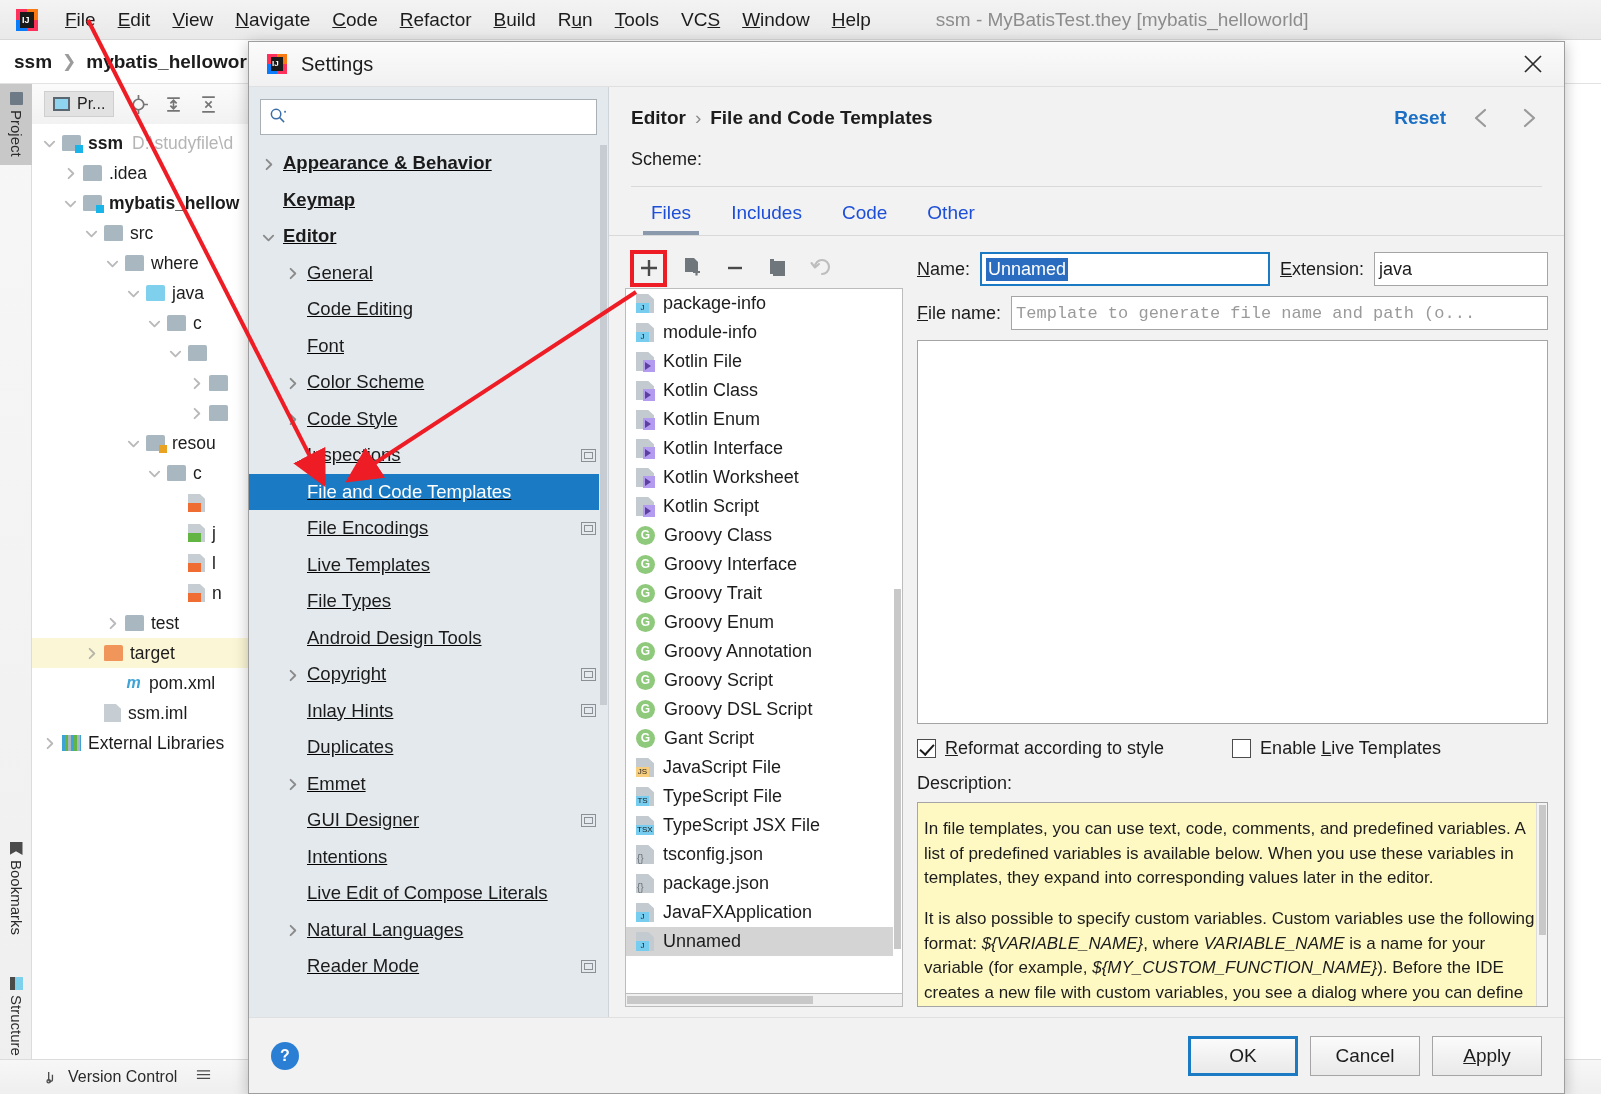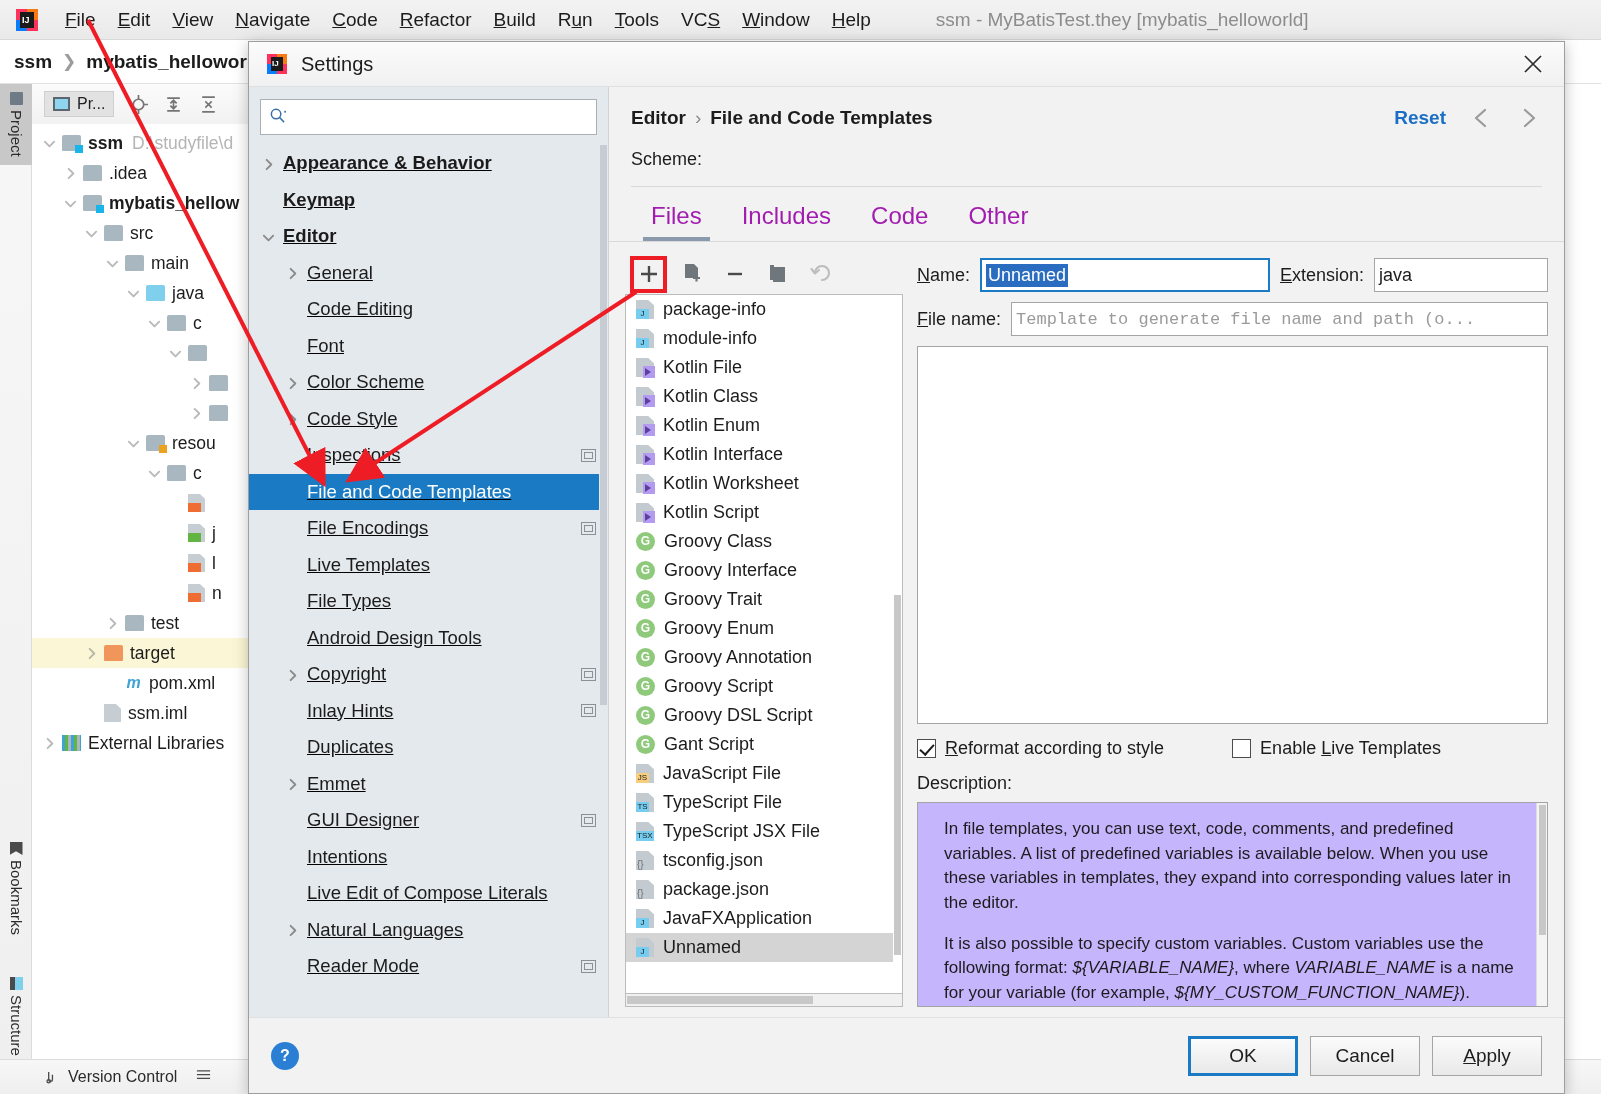--- a/index.html
+++ b/index.html
@@ -183,21 +183,21 @@
     width:290px;height:34px;background:linear-gradient(#f4f4f4,#e3e3e3);
     border:1px solid #a5a5a5; display:flex;align-items:center;padding:0 10px;
     font-size:18px;font-weight:bold;color:#1c1c1c;
   }
   .combo .cv{ flex:1 1 auto; }
   .combo .carr{ font-size:14px;color:#4a4a4a; }
   .head-rule{ height:1px;background:#d9d9d9;margin:16px 0 0 0; }
 
   .tabs{ display:flex; padding:0 22px; gap:0; margin-top:9px; }
   .tab{
-    font-size:24px;color:#a21caf;padding:6px 20px 11px 20px;position:relative;cursor:default;
+    font-size:19px;color:#1d4ed8;padding:6px 20px 11px 20px;position:relative;cursor:default;
   }
   .tab.active:after{
     content:"";position:absolute;left:12px;right:12px;bottom:0;height:4px;background:#8a9aac;
   }
   .tabs-rule{ height:1px; background:#d9d9d9; }
 
   .panes{ flex:1 1 auto; display:flex; min-height:0; padding:12px 16px 0 16px; gap:14px; }
 
   
   .list-pane{ width:278px; flex:0 0 auto; display:flex; flex-direction:column; }
@@ -255,22 +255,22 @@
   .cb-row{ display:flex; align-items:center; margin-top:14px; }
   .cbox{ width:19px;height:19px;border:1.6px solid #4c4c4c;background:#fff;margin-right:9px;position:relative;flex:0 0 auto;}
   .cbox.on:after{
     content:"";position:absolute;left:5px;top:1px;width:6px;height:12px;
     border:solid #1c1c1c;border-width:0 2.2px 2.2px 0;transform:rotate(42deg);
   }
   .cb-lbl{ font-size:18px;color:#1c1c1c; }
   .cb-gap{ width:68px; }
   .desc-lbl{ font-size:18px;color:#1c1c1c;margin:14px 0 8px 0; }
   .desc-box{
-    height:205px; background:#c4b5fd;border:1px solid #a5a5a5; position:relative; overflow:hidden;
-    padding:14px 26px; font-size:17px; color:#1c1c1c; line-height:1.45;
+    height:205px; background:#fef9c3;border:1px solid #a5a5a5; position:relative; overflow:hidden;
+    padding:14px 6px; font-size:17px; color:#1c1c1c; line-height:1.45;
   }
   .desc-box p{ margin:0 0 16px 0; }
   .desc-box i{ font-style:italic; }
   .desc-scroll{ position:absolute;right:0;top:0;width:11px;height:100%;background:#f4f4f4;border-left:1px solid #dcdcdc;}
   .desc-scroll .thumb{ position:absolute;left:2px;top:2px;width:7px;height:130px;background:#c8c8c8; }
 
   .dlg-footer{
     height:76px; flex:0 0 auto; display:flex; align-items:center; padding:0 22px;
     border-top:1px solid #e0e0e0;
   }
@@ -402,21 +402,21 @@
             </svg></span>
           <span class="fico folder"></span>
           <span class="">src</span>
         </div>
         <div class="trow">
           <span style="width:73px;flex:0 0 auto;"></span>
           <span class="chev"><svg viewBox="0 0 16 16" width="15" height="15">
               <path d="M3 6l5 5 5-5" fill="none" stroke="#8b8b8b" stroke-width="2" stroke-linecap="round" stroke-linejoin="round"></path>
             </svg></span>
           <span class="fico folder"></span>
-          <span class="">main</span>
+          <span class="">where</span>
         </div>
         <div class="trow">
           <span style="width:94px;flex:0 0 auto;"></span>
           <span class="chev"><svg viewBox="0 0 16 16" width="15" height="15">
               <path d="M3 6l5 5 5-5" fill="none" stroke="#8b8b8b" stroke-width="2" stroke-linecap="round" stroke-linejoin="round"></path>
             </svg></span>
           <span class="fico folder blue"></span>
           <span class="">java</span>
         </div>
         <div class="trow">

